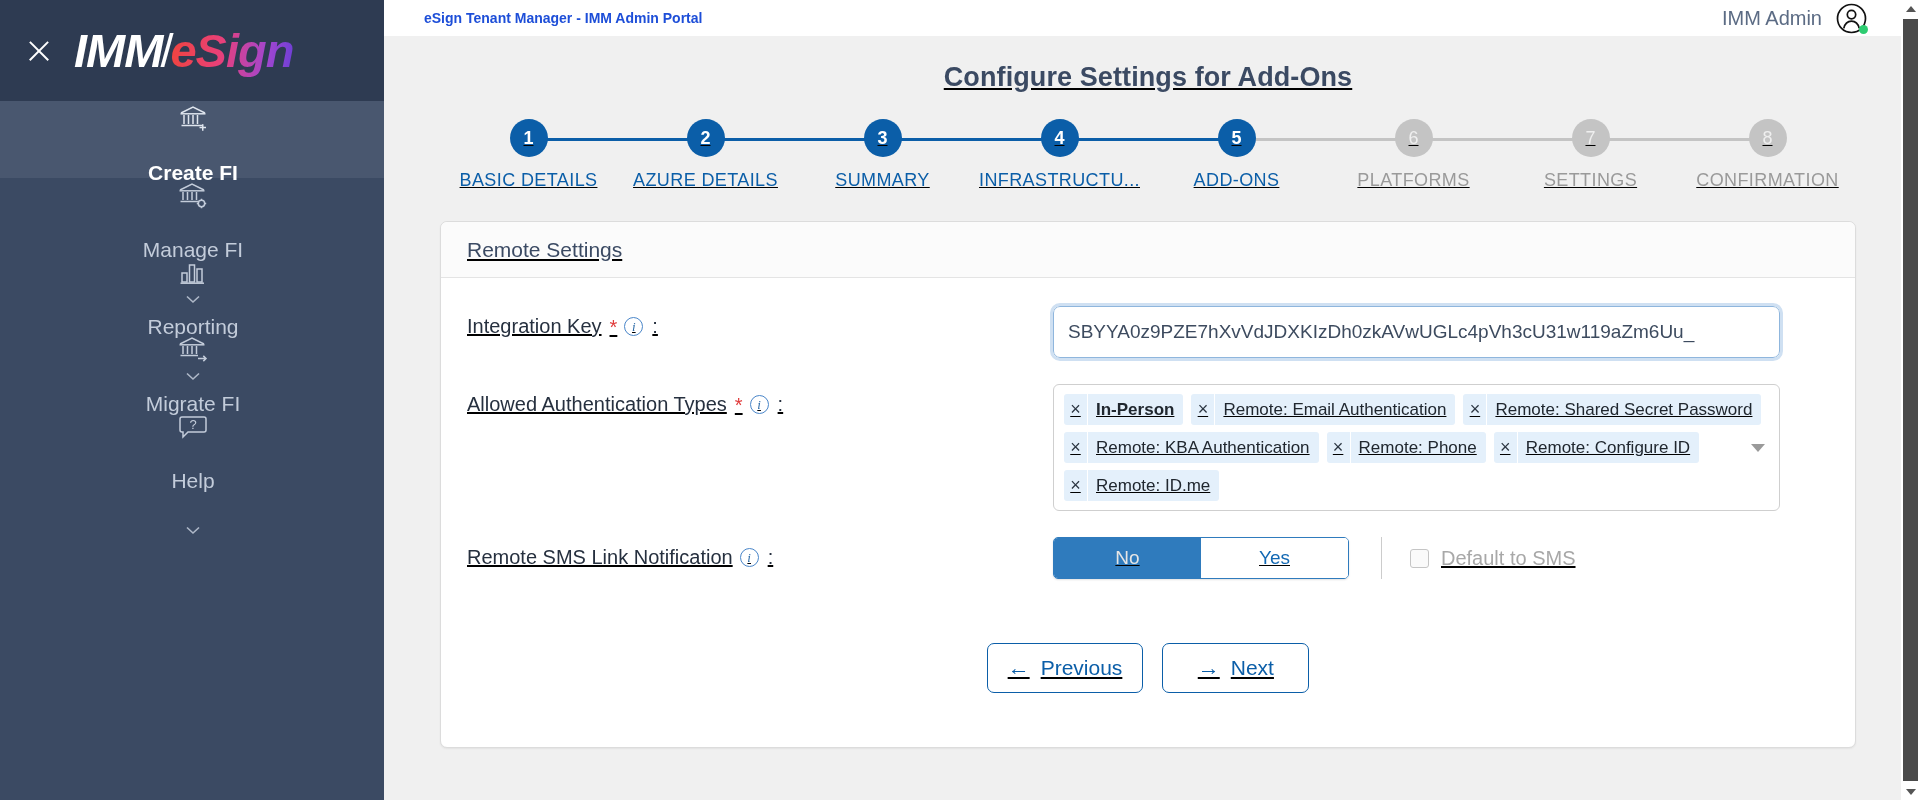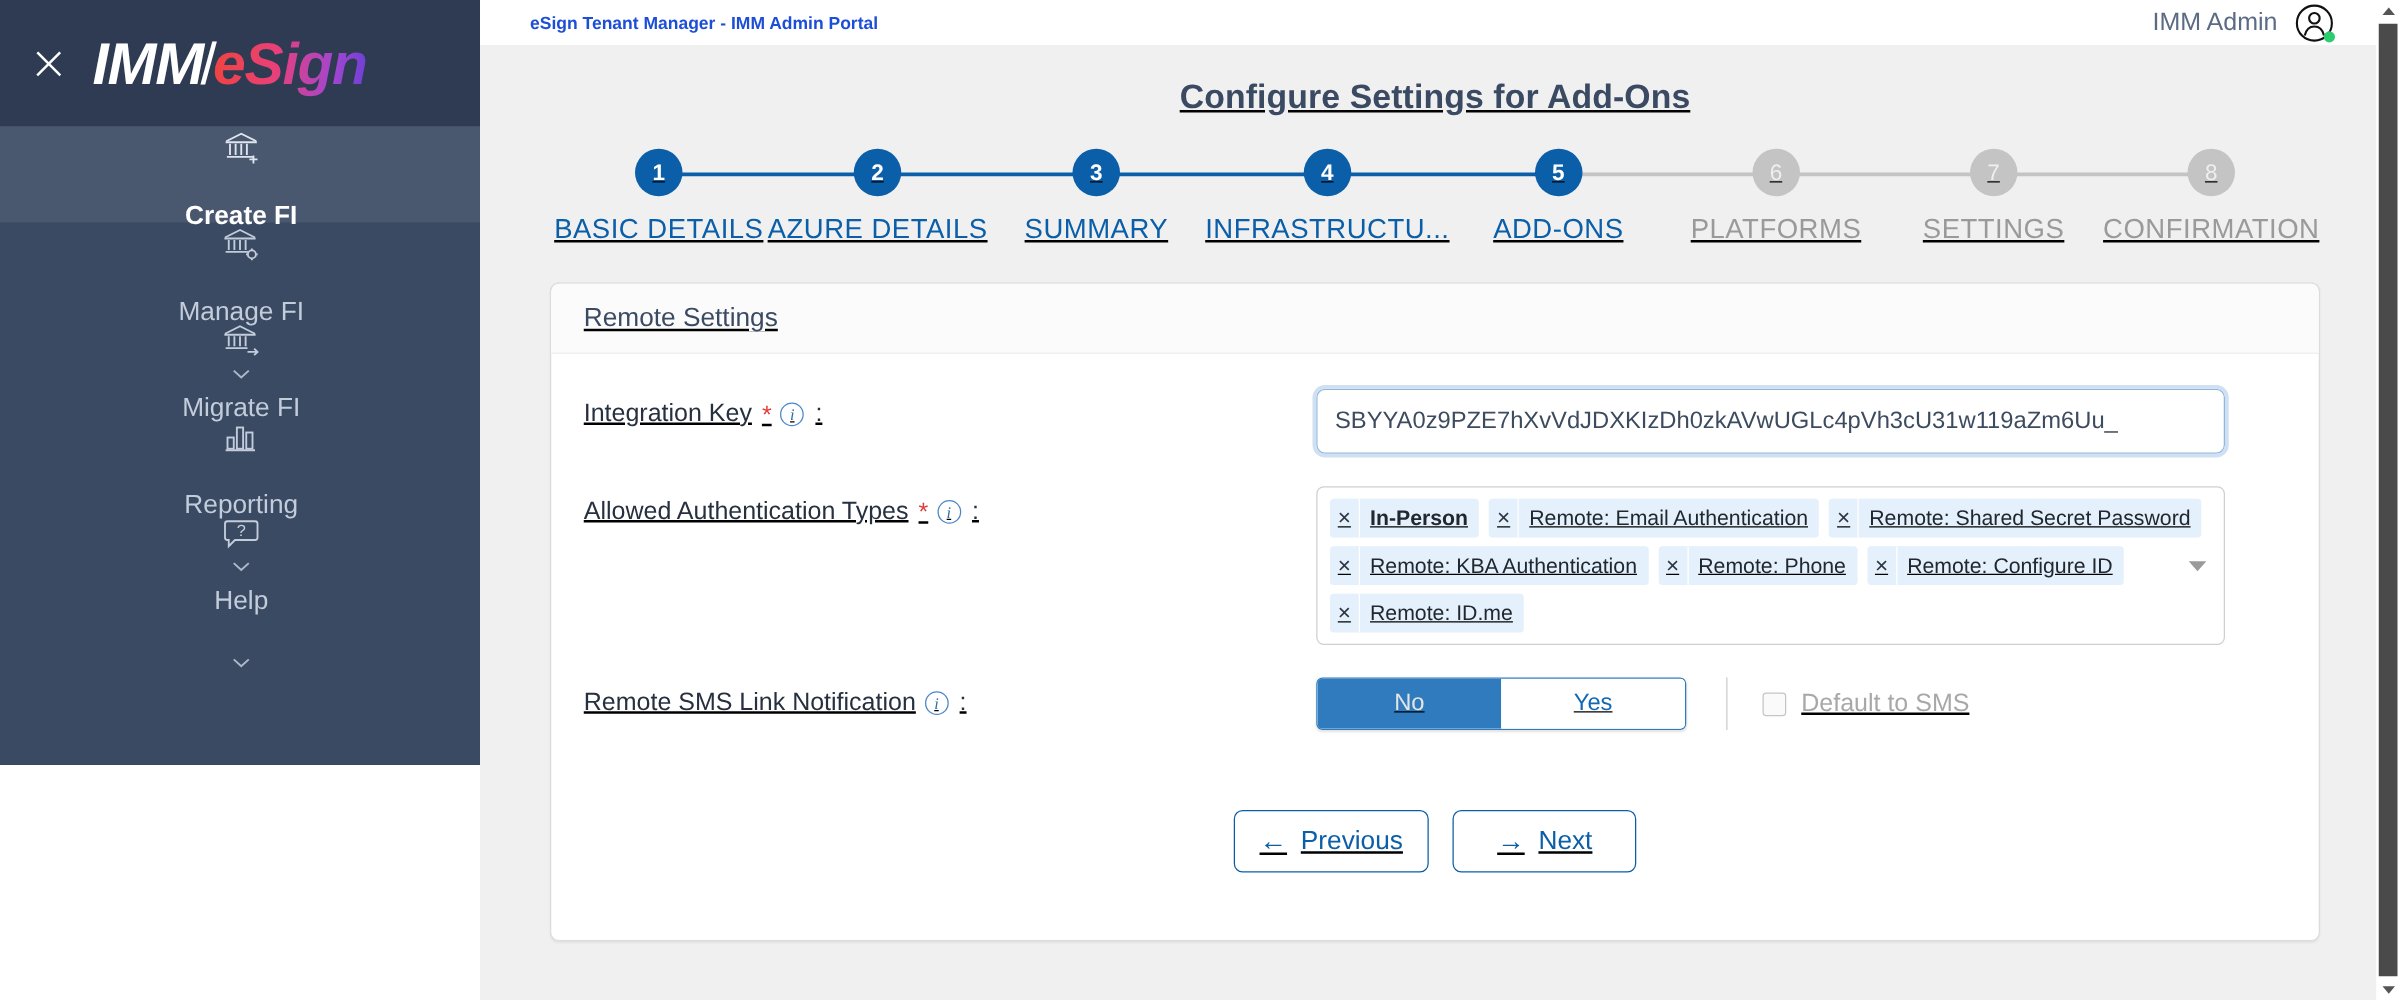--- a/index.html
+++ b/index.html
@@ -5,21 +5,21 @@
   * { box-sizing: border-box; margin: 0; padding: 0; }
   html, body {
     width: 1920px; height: 800px;
     font-family: "Liberation Sans", sans-serif;
     background: #ffffff; overflow: hidden;
   }
   .app { display: flex; width: 1920px; height: 800px; position: relative; }
 
   
   .sidebar {
-    width: 384px; height: 612px; flex: 0 0 384px;
+    width: 384px; height: 800px; flex: 0 0 384px;
     background: #3b4a63; display: flex; flex-direction: column;
   }
   .sidebar-top {
     height: 101px; background: #2e3b52;
     display: flex; align-items: center; padding-left: 22px; gap: 18px;
   }
   .close-x {
     width: 34px; height: 34px; position: relative; cursor: pointer; flex: 0 0 34px;
   }
   .close-x:before, .close-x:after {
@@ -83,21 +83,21 @@
   .step.future .bar { background: #c4c4c4; }
   .step:last-child .bar { display: none; }
   .circle {
     width: 38px; height: 38px; border-radius: 50%; background: #0b5ea8;
     color: #ffffff; font-size: 18px; font-weight: 600;
     display: flex; align-items: center; justify-content: center;
     position: relative; z-index: 2;
   }
   .step.future .circle { background: #c4c4c4; color: #efefef; font-weight: 400; }
   .step-label {
-    margin-top: 13px; font-size: 22px; letter-spacing: .4px; color: #0b5ea8;
+    margin-top: 13px; font-size: 18px; letter-spacing: .4px; color: #0b5ea8;
     white-space: nowrap; text-transform: uppercase;
   }
   .step.future .step-label { color: #9a9a9a; }
 
   
   .card {
     margin: 30px 32px 0 32px; background: #ffffff;
     border: 1px solid #dcdcdc; border-radius: 7px;
     box-shadow: 0 1px 2px rgba(0,0,0,.06);
   }
@@ -236,45 +236,45 @@
         <span class="chev">
           <svg width="22" height="22" viewBox="0 0 22 22" fill="none" stroke="#c3ccda" stroke-width="1.6">
               <path d="M5 8.5 L11 14 L17 8.5"></path>
             </svg>
         </span>
       </div>
 
       <div class="nav-item">
         <span class="nav-ico">
           <svg width="32" height="32" viewBox="0 0 32 32" fill="none" stroke="#c3ccda" stroke-width="1.5">
+            <rect x="5" y="17" width="5" height="9"></rect>
+            <rect x="12.5" y="9" width="5" height="17"></rect>
+            <rect x="20" y="13" width="5" height="13"></rect>
+            <path d="M3.5 27.2 H27"></path>
+          </svg>
+        </span>
+        <span class="nav-label">Reporting</span>
+        <span class="chev">
+          <svg width="22" height="22" viewBox="0 0 22 22" fill="none" stroke="#c3ccda" stroke-width="1.6">
+              <path d="M5 8.5 L11 14 L17 8.5"></path>
+            </svg>
+        </span>
+      </div>
+
+      <div class="nav-item">
+        <span class="nav-ico">
+          <svg width="32" height="32" viewBox="0 0 32 32" fill="none" stroke="#c3ccda" stroke-width="1.5">
             <path d="M3 11 L15 5 L27 11"></path>
               <path d="M2.5 11.8 H27.5"></path>
             <path d="M6 13 V21 M10.5 13 V21 M15 13 V21 M19.5 13 V21"></path>
             <path d="M3.5 22.5 H21"></path>
             <path d="M21 25.5 H29 M26.3 22.9 L29 25.5 L26.3 28.1"></path>
           </svg>
         </span>
         <span class="nav-label">Migrate FI</span>
-      </div>
-
-      <div class="nav-item">
-        <span class="nav-ico">
-          <svg width="32" height="32" viewBox="0 0 32 32" fill="none" stroke="#c3ccda" stroke-width="1.5">
-            <rect x="5" y="17" width="5" height="9"></rect>
-            <rect x="12.5" y="9" width="5" height="17"></rect>
-            <rect x="20" y="13" width="5" height="13"></rect>
-            <path d="M3.5 27.2 H27"></path>
-          </svg>
-        </span>
-        <span class="nav-label">Reporting</span>
-        <span class="chev">
-          <svg width="22" height="22" viewBox="0 0 22 22" fill="none" stroke="#c3ccda" stroke-width="1.6">
-              <path d="M5 8.5 L11 14 L17 8.5"></path>
-            </svg>
-        </span>
       </div>
 
       <div class="nav-item">
         <span class="nav-ico">
           <svg width="32" height="32" viewBox="0 0 32 32" fill="none" stroke="#c3ccda" stroke-width="1.5">
             <path d="M5 7 H27 A2 2 0 0 1 29 9 V20 A2 2 0 0 1 27 22 H11 L6 27 V22 H5 A2 2 0 0 1 3 20 V9 A2 2 0 0 1 5 7 Z"></path>
             <text x="16" y="19" font-size="13" fill="#c3ccda" stroke="none" text-anchor="middle" font-family="Liberation Sans, sans-serif">?</text>
           </svg>
         </span>
         <span class="nav-label">Help</span>

